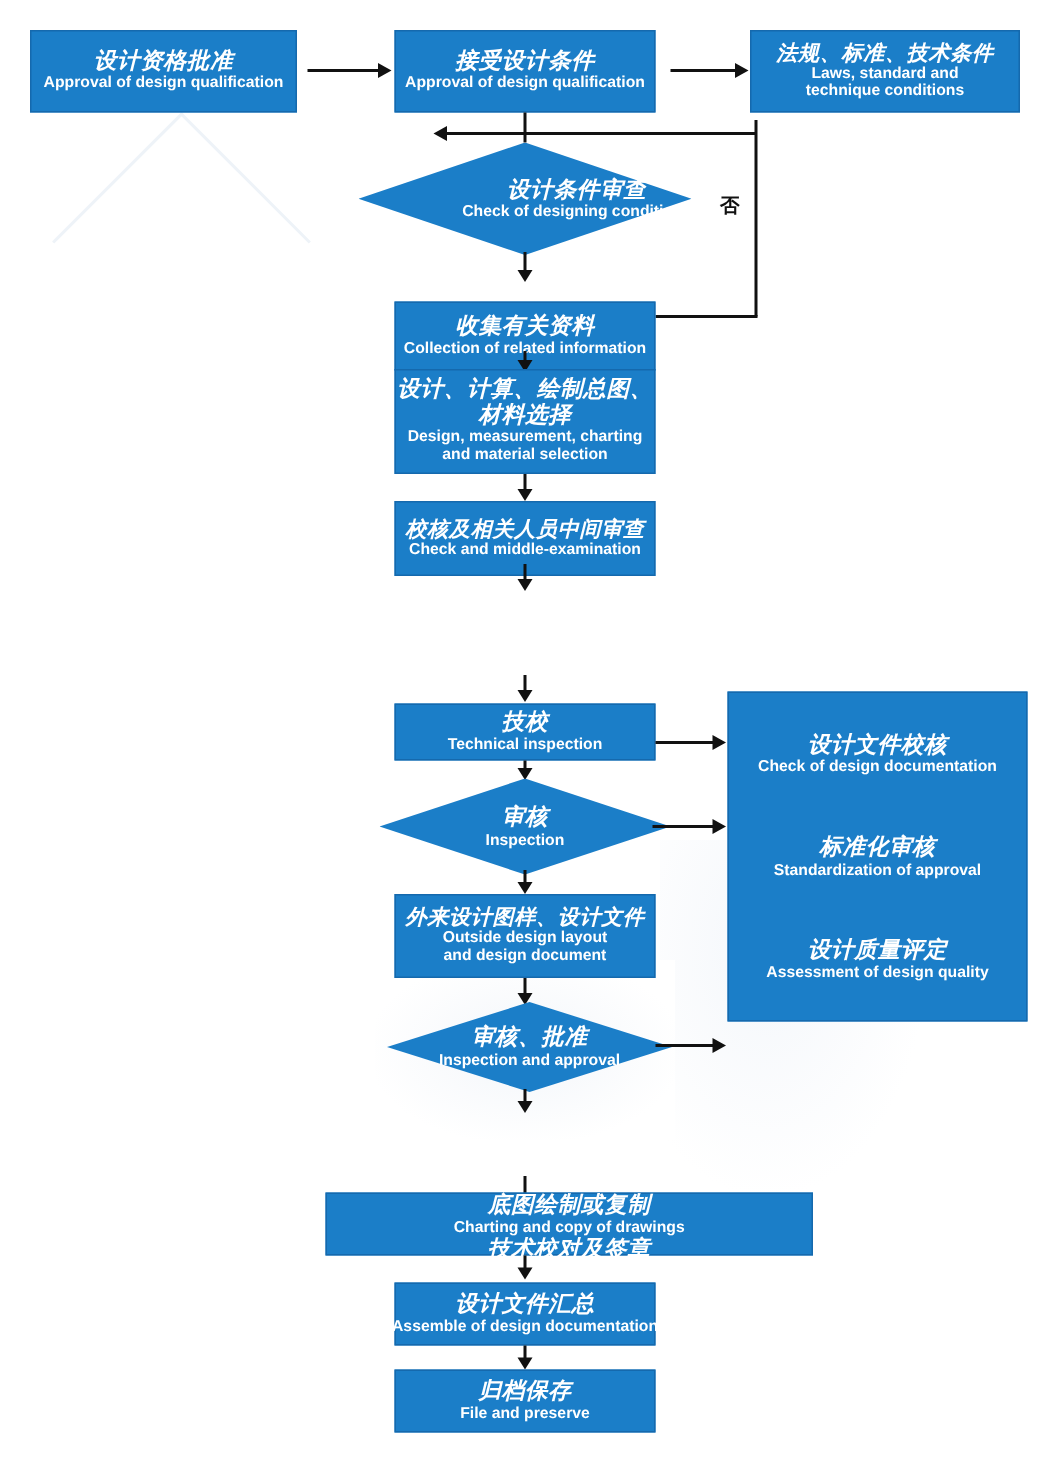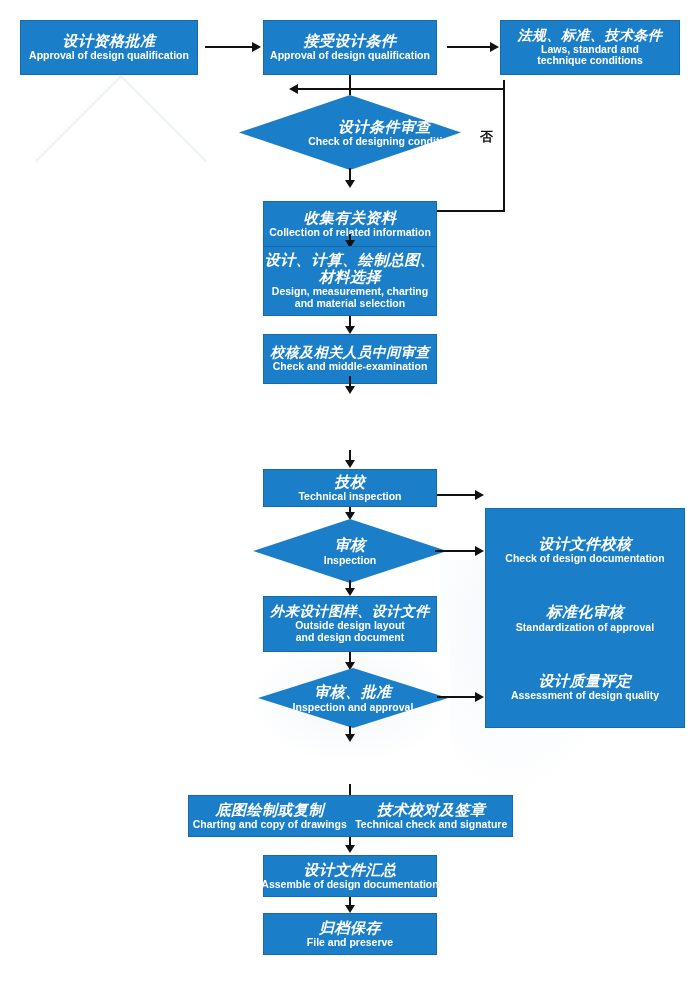--- a/index.html
+++ b/index.html
@@ -54,21 +54,21 @@
 
   
   .panel{
     position:absolute;background:#1b7ec8;border:1px solid #1569ad;
     display:flex;flex-direction:column;justify-content:space-around;
     align-items:center;color:#fff;box-sizing:border-box;padding:6px 4px;
   }
   .panel .entry{text-align:center;line-height:1.15;}
 
   
-  .dual{display:flex;flex-direction:row;align-items:center;justify-content:space-around;}
+  .dual{display:flex;flex-direction:column;align-items:center;justify-content:space-around;margin-left:29px;}
   .dual .half{display:flex;flex-direction:column;align-items:center;justify-content:center;
               line-height:1.12;flex:1;}
 
   
   .vline{position:absolute;background:#111;width:2px;}
   .hline{position:absolute;background:#111;height:2px;}
   .arrow-d{position:absolute;width:0;height:0;
     border-left:5px solid transparent;border-right:5px solid transparent;
     border-top:8px solid #111;}
   .arrow-r{position:absolute;width:0;height:0;
@@ -200,21 +200,21 @@
       <div class="en">Inspection and approval</div>
     </div>
   </div>
 
   <div class="hline" style="left:437px;top:696px;width:40px;"></div>
   <div class="arrow-r" style="left:475px;top:692px;"></div>
 
   <div class="vline" style="left:349px;top:726px;height:12px;"></div>
   <div class="arrow-d" style="left:345px;top:734px;"></div>
 
-  <div class="panel" style="left:485px;top:508px;width:200px;height:220px;">
+  <div class="panel" style="left:485px;top:461px;width:200px;height:220px;">
     <div class="entry">
       <div class="zh">设计文件校核</div>
       <div class="en">Check of design documentation</div>
     </div>
     <div class="entry">
       <div class="zh">标准化审核</div>
       <div class="en">Standardization of approval</div>
     </div>
     <div class="entry">
       <div class="zh">设计质量评定</div>

